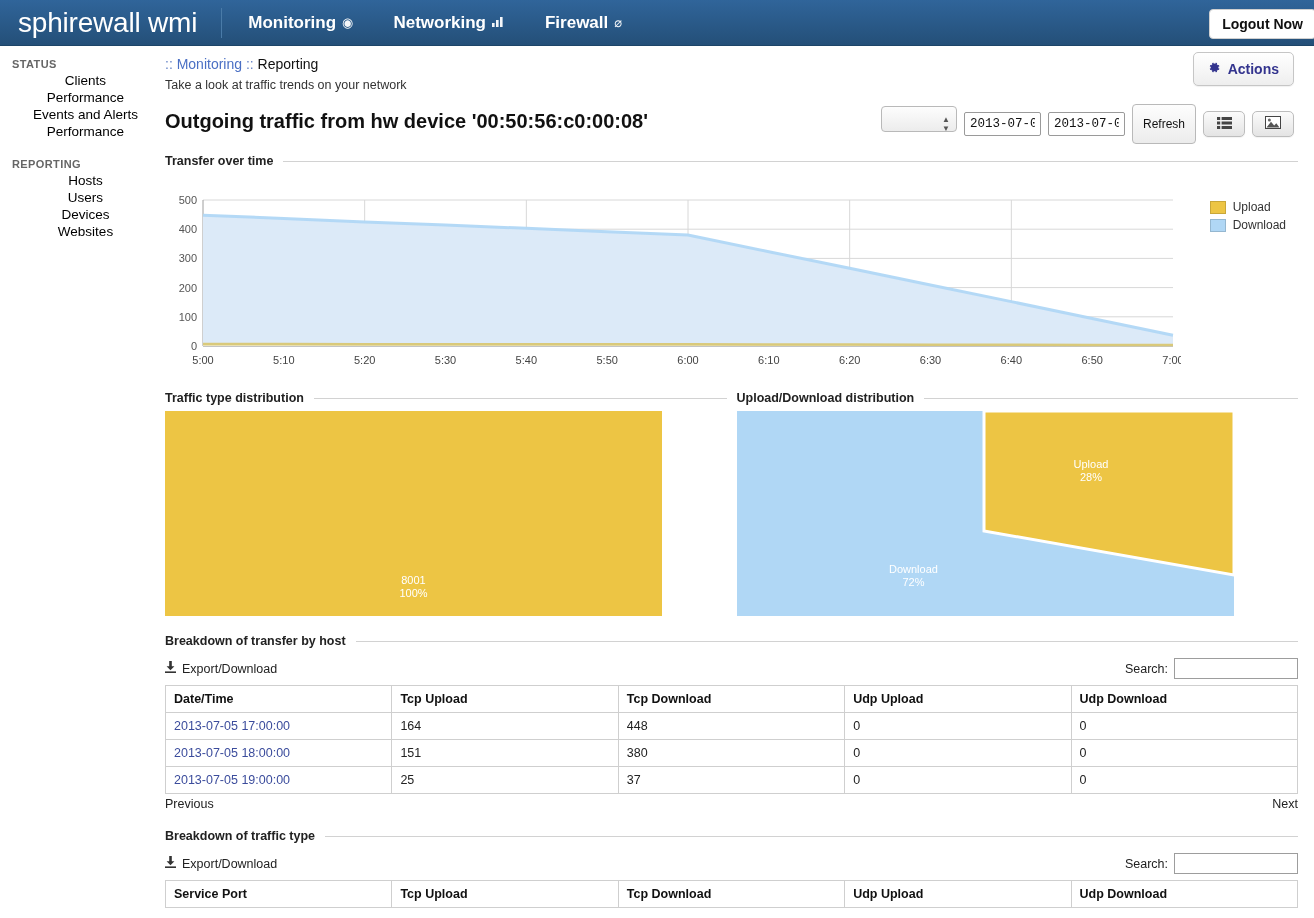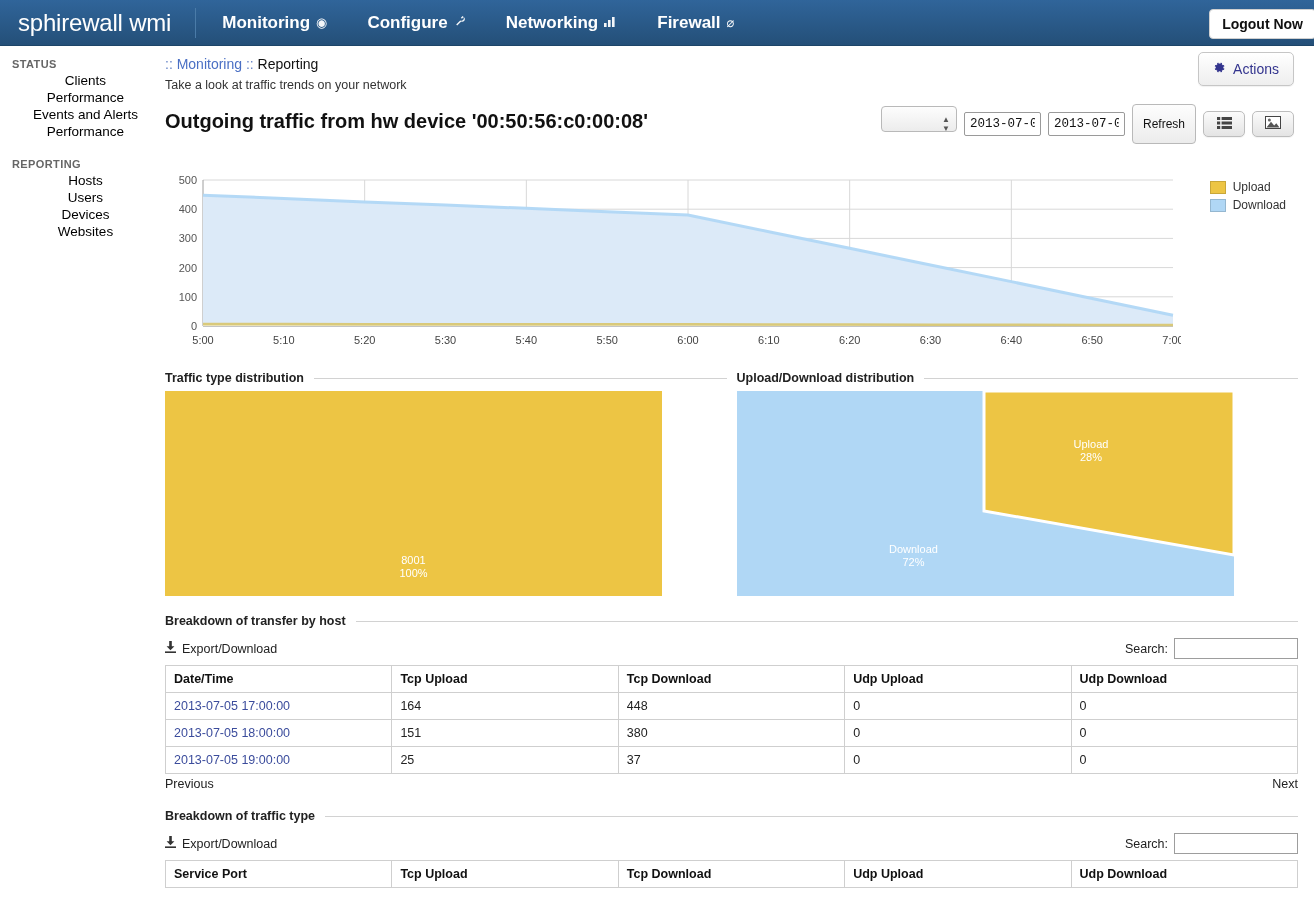--- a/index.html
+++ b/index.html
@@ -14,21 +14,21 @@
 
   
   .navbar{
     height:46px; background:#2a5c8a;
     background-image:linear-gradient(#30659a,#244f78);
     display:flex; align-items:center; padding:0 0 0 18px;
     position:relative; border-bottom:1px solid #1d4straight;
     border-bottom:1px solid #1d4568;
   }
   .brand{
-    color:#fff; font-size:24px; letter-spacing:-0.2px;
+    color:#fff; font-size:28px; letter-spacing:-0.2px;
     padding-right:20px; margin-right:4px; white-space:nowrap;
   }
   .brand-sep{ width:1px; height:30px; background:#4a7ba8; margin-right:10px; }
   .nav-items{ display:flex; align-items:center; gap:8px; }
   .nav-item{
     color:#fff; font-size:17px; font-weight:bold; padding:12px 16px;
     white-space:nowrap; cursor:pointer; display:flex; align-items:center; gap:6px;
   }
   .nav-ico{ font-size:13px; font-weight:normal; opacity:.95; }
   .logout{
@@ -57,21 +57,21 @@
   .page-head{ position:relative; padding:10px 0 0 10px; }
   .crumb{ font-size:14px; color:#111; }
   .crumb .c-muted{ color:#6a87c8; }
   .crumb .c-link{ color:#4a6fc4; }
   .crumb .c-cur{ color:#111; }
   .subtitle{ font-size:12.5px; color:#333; margin-top:6px; }
   .actions-btn{
     position:absolute; right:4px; top:6px;
     background:linear-gradient(#ffffff,#eeeeee);
     border:1px solid #c6c6c6; border-radius:5px;
-    padding:8px 14px; font-size:14px; font-weight:normal; color:#33348e;
+    padding:8px 14px; font-size:14px; font-weight:bold; color:#33348e;
     display:flex; align-items:center; gap:7px; cursor:pointer;
     box-shadow:0 1px 1px rgba(0,0,0,.06);
   }
 
   
   .panel{ padding:0 0 0 10px; }
   .title-row{ position:relative; height:42px; margin-top:14px; }
   .panel-title{ font-size:20px; font-weight:bold; color:#111; line-height:30px; }
   .ctrl-row{
     position:absolute; right:4px; top:-2px;
@@ -172,28 +172,20 @@
 </head>
 <body>
 
 <div class="navbar">
   <div class="brand">sphirewall wmi</div>
   <div class="brand-sep"></div>
   <div class="nav-items">
     <div class="nav-item">
       <span>Monitoring</span>
       <span class="nav-ico">◉</span>
-    </div>
-    <div class="nav-item">
-      <span>Configure</span>
-      <span class="nav-ico">
-        <svg width="12" height="12" viewBox="0 0 12 12" aria-hidden="true">
-          <path d="M8.6 1.1 L6.9 2.8 L7.9 3.8 L9.6 2.1 a2.6 2.6 0 0 1 -3.4 3.4 L2.2 9.5 l1.0 1.0 L7.2 6.5 a2.6 2.6 0 0 0 3.4 -3.4 z" fill="#ffffff"></path>
-        </svg>
-      </span>
     </div>
     <div class="nav-item">
       <span>Networking</span>
       <span class="nav-ico">
         <svg width="13" height="11" viewBox="0 0 13 11" aria-hidden="true">
           <rect x="0" y="7" width="2.6" height="4" fill="#ffffff"></rect>
           <rect x="4" y="4" width="2.6" height="7" fill="#ffffff"></rect>
           <rect x="8" y="1" width="2.6" height="10" fill="#ffffff"></rect>
         </svg>
       </span>
@@ -278,20 +270,23 @@
                 <rect x="0.5" y="0.5" width="15" height="12" fill="#fff" stroke="#444"></rect>
                 <circle cx="4.4" cy="4" r="1.5" fill="#666"></circle>
                 <path d="M1.5 11.5 L6 5.8 L9.2 9.6 L11.3 7.2 L14.5 11.5 Z" fill="#555"></path>
               </svg>
             </span>
           </div>
         </div>
       </div>
 
       <div class="sec">
+        <div class="sec-title">
+          <span>Transfer over time</span>
+        </div>
         <div class="chart-wrap">
           <svg id="lineChart" width="1016" height="205" viewBox="0 0 1016 205">
               <rect x="38" y="26" width="970" height="146" fill="#ffffff"></rect>
               <line x1="38" y1="172" x2="1008" y2="172" stroke="#d8d8d8" stroke-width="1"></line>
               <text x="32" y="176" text-anchor="end" font-size="11" fill="#555" font-family="&quot;Liberation Sans&quot;, sans-serif">0</text>
               <line x1="38" y1="142.8" x2="1008" y2="142.8" stroke="#d8d8d8" stroke-width="1"></line>
               <text x="32" y="146.8" text-anchor="end" font-size="11" fill="#555" font-family="&quot;Liberation Sans&quot;, sans-serif">100</text>
               <line x1="38" y1="113.6" x2="1008" y2="113.6" stroke="#d8d8d8" stroke-width="1"></line>
               <text x="32" y="117.6" text-anchor="end" font-size="11" fill="#555" font-family="&quot;Liberation Sans&quot;, sans-serif">200</text>
               <line x1="38" y1="84.4" x2="1008" y2="84.4" stroke="#d8d8d8" stroke-width="1"></line>

